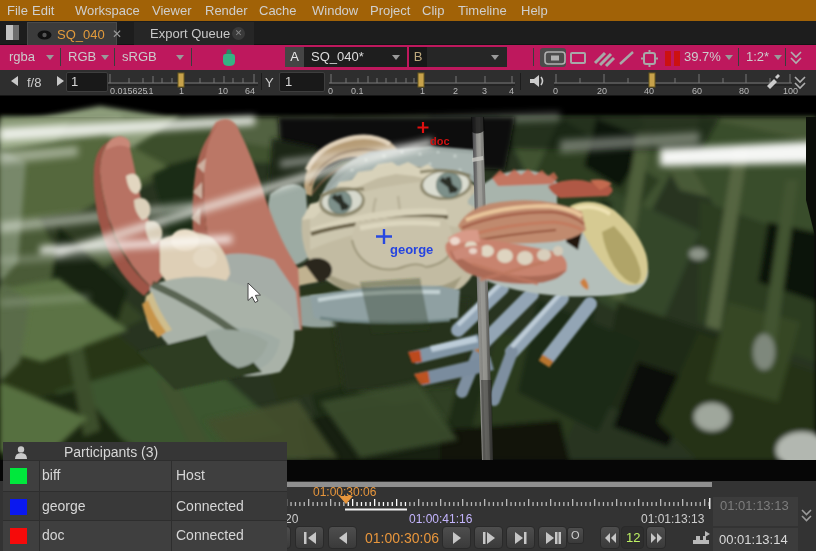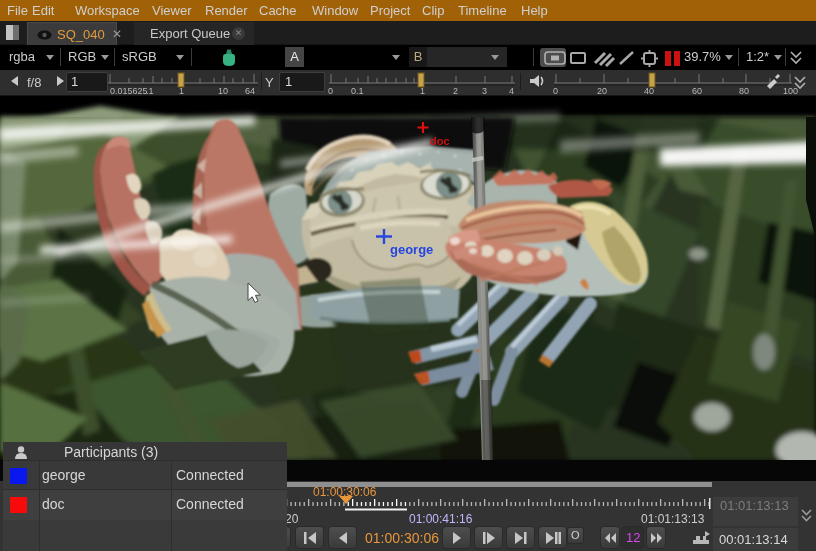--- a/index.html
+++ b/index.html
@@ -6,21 +6,21 @@
   html,body { width:816px; height:551px; overflow:hidden; background:#181818; }
   body { font-family:"Liberation Sans", sans-serif; position:relative; }
   .menubar { position:absolute; left:0; top:0; width:816px; height:21px; background:#a16207; color:#cfcfcf; font-size:13px; line-height:21px; }
   .menubar span { position:absolute; top:0; }
   .tabbar { position:absolute; left:0; top:21px; width:816px; height:24px; background:#1d1d1d; border-bottom:1px solid #141414; }
   .paneicon { position:absolute; left:6px; top:4px; width:13px; height:15px; background:#6e6e6e; }
   .paneicon div { position:absolute; left:0; top:0; width:7px; height:15px; background:#c2c2c2; }
   .tab { position:absolute; top:1px; height:23px; font-size:13px; line-height:23px; }
   .tab.active { left:27px; width:90px; background:#3b3b3b; border:1px solid #4a4a4a; border-bottom:none; }
   .tab.inactive { left:134px; width:120px; background:#262626; color:#c8c8c8; }
-  .toolbar1 { position:absolute; left:0; top:45px; width:816px; height:33px; background:#000000; border-bottom:1px solid #202020; }
+  .toolbar1 { position:absolute; left:0; top:45px; width:816px; height:33px; background:#be185d; border-bottom:1px solid #202020; }
   .toolbar2 { position:absolute; left:0; top:70px; width:816px; height:26px; background:#2e2e2e; border-bottom:1px solid #161616; }
   .tb-label { position:absolute; color:#cccccc; font-size:13px; top:4px; }
   .sep { position:absolute; top:3px; width:1px; height:18px; background:#1c1c1c; border-right:1px solid #3c3c3c; }
   .darrow { position:absolute; width:0; height:0; border-left:4px solid transparent; border-right:4px solid transparent; border-top:5px solid #9a9a9a; top:10px; }
   .viewer { position:absolute; left:0; top:96px; width:816px; height:365px; background:#000; overflow:hidden; }
   .blackbar { position:absolute; left:0; top:460px; width:816px; height:21px; background:#060606; }
   .timeline { position:absolute; left:0; top:481px; width:816px; height:70px; background:#333333; }
   .participants { position:absolute; left:3px; top:442px; width:284px; height:109px; background:#3a3a3a; z-index:30; font-size:14px; color:#d6d6d6; }
   .prow { position:relative; width:100%; }
   .sq { position:absolute; left:7px; top:7px; width:17px; height:16px; }
@@ -66,20 +66,21 @@
     <span class="darrow" style="left:101px"></span>
     <span class="sep" style="left:114px"></span>
     <span class="tb-label" style="left:122px">sRGB</span>
     <span class="darrow" style="left:176px"></span>
     <span class="sep" style="left:191px"></span>
     <svg width="16" height="19" style="position:absolute;left:221px;top:3px" viewBox="0 0 16 19">
       <path d="M4 6 h8 q2 0 2 2.5 v5 q0 4.5 -6 4.5 q-6 0 -6 -4.5 v-5 q0 -2.5 2 -2.5 z" fill="#36b283"></path>
       <path d="M5 6 l1.2 -4.5 h3.6 L11 6 z" fill="#2a8a66"></path>
     </svg>
     <span style="position:absolute;left:285px;top:2px;width:19px;height:20px;background:#454545;color:#e8e8e8;font-size:13px;text-align:center;line-height:20px;">A</span>
+    <span style="position:absolute;left:304px;top:2px;width:103px;height:20px;background:#1e1e1e;color:#dcdcdc;font-size:13px;line-height:20px;padding-left:7px;">SQ_040*</span>
     <span class="darrow" style="left:392px"></span>
     <span style="position:absolute;left:409px;top:2px;width:18px;height:20px;background:#181818;color:#bca87c;font-size:13px;text-align:center;line-height:20px;">B</span>
     <span style="position:absolute;left:427px;top:2px;width:80px;height:20px;background:#262626;"></span>
     <span class="darrow" style="left:491px"></span>
     <span class="sep" style="left:533px"></span>
     <span style="position:absolute;left:540px;top:3px;width:26px;height:19px;background:#4c4c4c;border-radius:3px;"></span>
     <svg width="280" height="22" style="position:absolute;left:538px;top:2px" viewBox="0 0 280 22">
       <rect x="7" y="5" width="20" height="12" rx="3" fill="none" stroke="#b0b0b0" stroke-width="1.6"></rect>
       <rect x="13" y="8.5" width="8" height="5" fill="#b0b0b0"></rect>
       <rect x="33" y="6" width="14" height="10" rx="1" fill="none" stroke="#a8a8a8" stroke-width="2"></rect>
@@ -657,21 +658,21 @@
       <rect x="13.5" y="0" width="2.5" height="12" fill="#c6c6c6"></rect>
     </svg>
     <div class="btn" style="left:567px;top:46px;width:17px;height:17px;border-radius:3px;"></div>
     <div style="position:absolute;left:571px;top:48px;color:#d0d0d0;font-size:11px;">O</div>
     <div class="btn" style="left:600px;top:45px;width:20px;"></div>
     <svg width="13" height="10" style="position:absolute;left:604px;top:52px" viewBox="0 0 13 10">
       <path d="M6 0 L1 5 L6 10 Z" fill="#c6c6c6"></path>
       <path d="M12 0 L7 5 L12 10 Z" fill="#c6c6c6"></path>
     </svg>
     <div class="btn" style="left:621px;top:45px;width:23px;background:#2e2e2e;"></div>
-    <div style="position:absolute;left:626px;top:49px;color:#d946ef;font-size:13px;">12</div>
+    <div style="position:absolute;left:626px;top:49px;color:#bef264;font-size:13px;">12</div>
     <div class="btn" style="left:646px;top:45px;width:20px;"></div>
     <svg width="13" height="10" style="position:absolute;left:650px;top:52px" viewBox="0 0 13 10">
       <path d="M1 0 L6 5 L1 10 Z" fill="#c6c6c6"></path>
       <path d="M7 0 L12 5 L7 10 Z" fill="#c6c6c6"></path>
     </svg>
     <svg width="20" height="14" style="position:absolute;left:692px;top:50px" viewBox="0 0 20 14">
       <path d="M1 13 L1 9 L4 9 L4 5 L8 5 L8 9 L11 9 L11 5 L14 5 L14 9 L17 9 L17 13 Z" fill="#b8b8b8"></path>
       <path d="M13 0 L18 3 L13 6 Z" fill="#b8b8b8"></path>
     </svg>
     <svg width="13" height="14" style="position:absolute;left:800px;top:28px" viewBox="0 0 13 14">
@@ -682,20 +683,25 @@
     </svg>
   </div>
 
   <div class="participants">
     <div class="prow" style="height:18px;background:#363636;">
       <svg width="14" height="13" style="position:absolute;left:11px;top:4px" viewBox="0 0 14 13">
         <circle cx="7" cy="3.4" r="3.2" fill="#c9c9c9"></circle>
         <path d="M1 13 q0 -6 6 -6 q6 0 6 6 z" fill="#c9c9c9"></path>
       </svg>
       <span style="position:absolute;left:61px;top:2px;">Participants (3)</span>
+    </div>
+    <div class="prow" style="height:31px;background:#3f3f3f;border-top:1px solid #2e2e2e;">
+      <span class="sq" style="background:#00e83c;"></span>
+      <span style="position:absolute;left:39px;top:6px;">biff</span>
+      <span style="position:absolute;left:173px;top:6px;">Host</span>
     </div>
     <div class="prow" style="height:29px;background:#393939;border-top:1px solid #2e2e2e;">
       <span class="sq" style="background:#0a18f0;"></span>
       <span style="position:absolute;left:39px;top:6px;">george</span>
       <span style="position:absolute;left:173px;top:6px;">Connected</span>
     </div>
     <div class="prow" style="height:31px;background:#3f3f3f;border-top:1px solid #2e2e2e;">
       <span class="sq" style="background:#f60a0a;"></span>
       <span style="position:absolute;left:39px;top:6px;">doc</span>
       <span style="position:absolute;left:173px;top:6px;">Connected</span>

